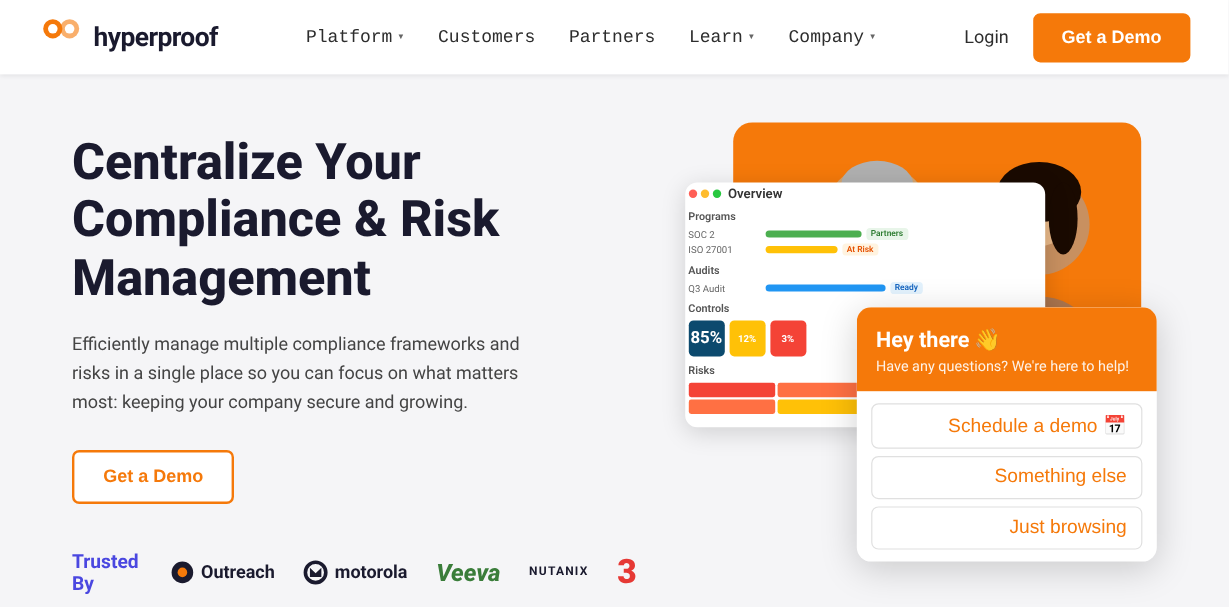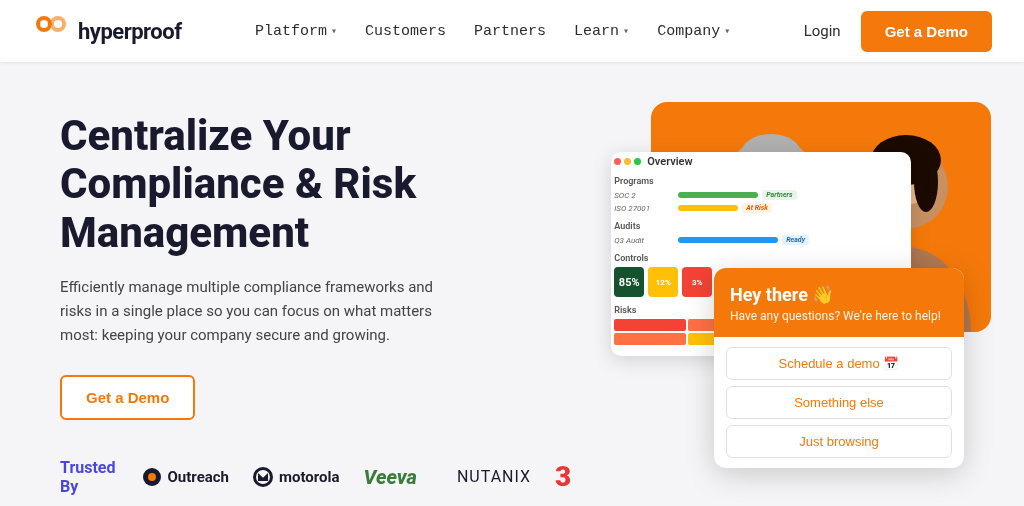--- a/index.html
+++ b/index.html
@@ -201,21 +201,20 @@
       font-size: 9px;
       font-weight: 600;
       color: #555;
       margin-bottom: 4px;
     }
     .dash-row {
       display: flex;
       align-items: center;
       gap: 4px;
       margin-bottom: 3px;
-      font-style: italic;
     }
     .dash-bar {
       height: 6px;
       border-radius: 3px;
     }
     .dash-bar.green { background: #4caf50; }
     .dash-bar.yellow { background: #ffc107; }
     .dash-bar.blue { background: #2196f3; }
     .dash-tag {
       font-size: 7px;
@@ -257,26 +256,26 @@
     .chat-options {
       padding: 10px 12px;
       display: flex;
       flex-direction: column;
       gap: 6px;
     }
     .chat-option {
       border: 1px solid #e0e0e0;
       border-radius: 6px;
       padding: 8px 12px;
-      font-size: 13px;
+      font-size: 16px;
       color: #f5790a;
       cursor: pointer;
       display: flex;
       align-items: center;
-      justify-content: center;
+      justify-content: flex-end;
       background: #fff;
     }
 
     
     .outreach-icon {
       width: 18px;
       height: 18px;
       background: #1a1a2e;
       border-radius: 50%;
       display: flex;
@@ -368,21 +367,21 @@
         <div class="brand-logo motorola">
           <div class="motorola-icon">
             <div class="moto-m"></div>
           </div>
           <span>motorola</span>
         </div>
         <div class="brand-logo veeva">
           <span style="font-size:20px; font-style:italic; font-weight:800; color:#3a7d3a;">Veeva</span>
         </div>
         <div class="brand-logo nutanix">
-          <span style="font-size:16px; font-weight:400; letter-spacing:1px;margin-left:16px;">NUTANIX</span>
+          <span style="font-size:10px; font-weight:700; letter-spacing:1px;">NUTANIX</span>
         </div>
         <div class="brand-logo">
           <span style="font-size:28px; font-weight:900; color:#e63935;">3</span>
         </div>
       </div>
     </div>
   </div>
 
   <div class="hero-right">
 
@@ -439,21 +438,21 @@
         <div class="dash-row">
           <span style="font-size:8px;color:#666;width:60px;">Q3 Audit</span>
           <div class="dash-bar blue" style="width:100px;"></div>
           <span class="dash-tag tag-blue">Ready</span>
         </div>
       </div>
 
       <div class="dash-section">
         <div class="dash-section-label">Controls</div>
         <div style="display:flex;gap:4px;">
-          <div style="width:30px;height:30px;background:#14532d;border-radius:4px;display:flex;align-items:center;justify-content:center;font-size:11px;color:#fff;font-weight:700;">85%</div>
+          <div style="width:30px;height:30px;background:#0c4a6e;border-radius:4px;display:flex;align-items:center;justify-content:center;font-size:14px;color:#fff;font-weight:700;">85%</div>
           <div style="width:30px;height:30px;background:#ffc107;border-radius:4px;display:flex;align-items:center;justify-content:center;font-size:8px;color:#fff;font-weight:700;">12%</div>
           <div style="width:30px;height:30px;background:#f44336;border-radius:4px;display:flex;align-items:center;justify-content:center;font-size:8px;color:#fff;font-weight:700;">3%</div>
         </div>
       </div>
 
       <div class="dash-section">
         <div class="dash-section-label">Risks</div>
         <div style="display:grid;grid-template-columns:repeat(4,1fr);gap:2px;">
           <div style="height:12px;background:#f44336;border-radius:2px;"></div>
           <div style="height:12px;background:#ff7043;border-radius:2px;"></div>

